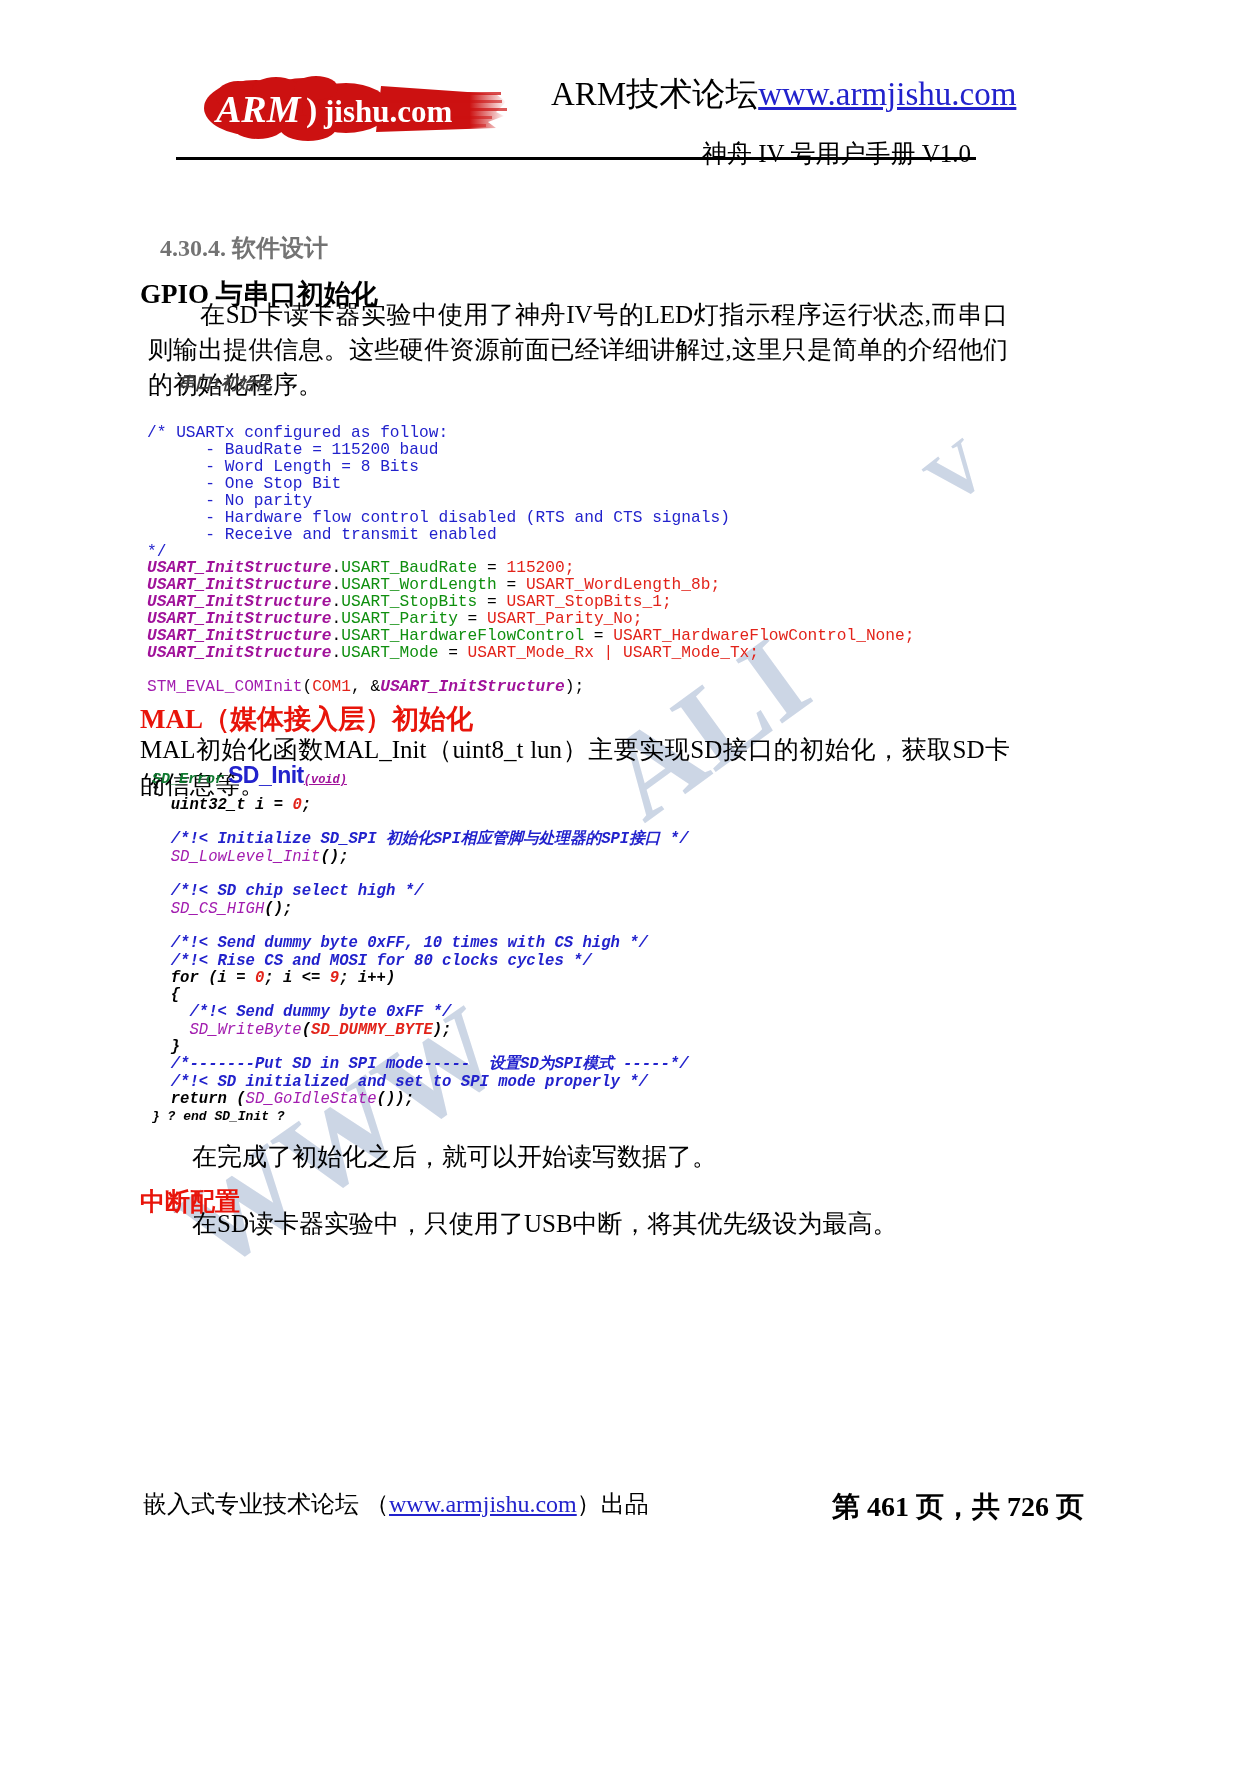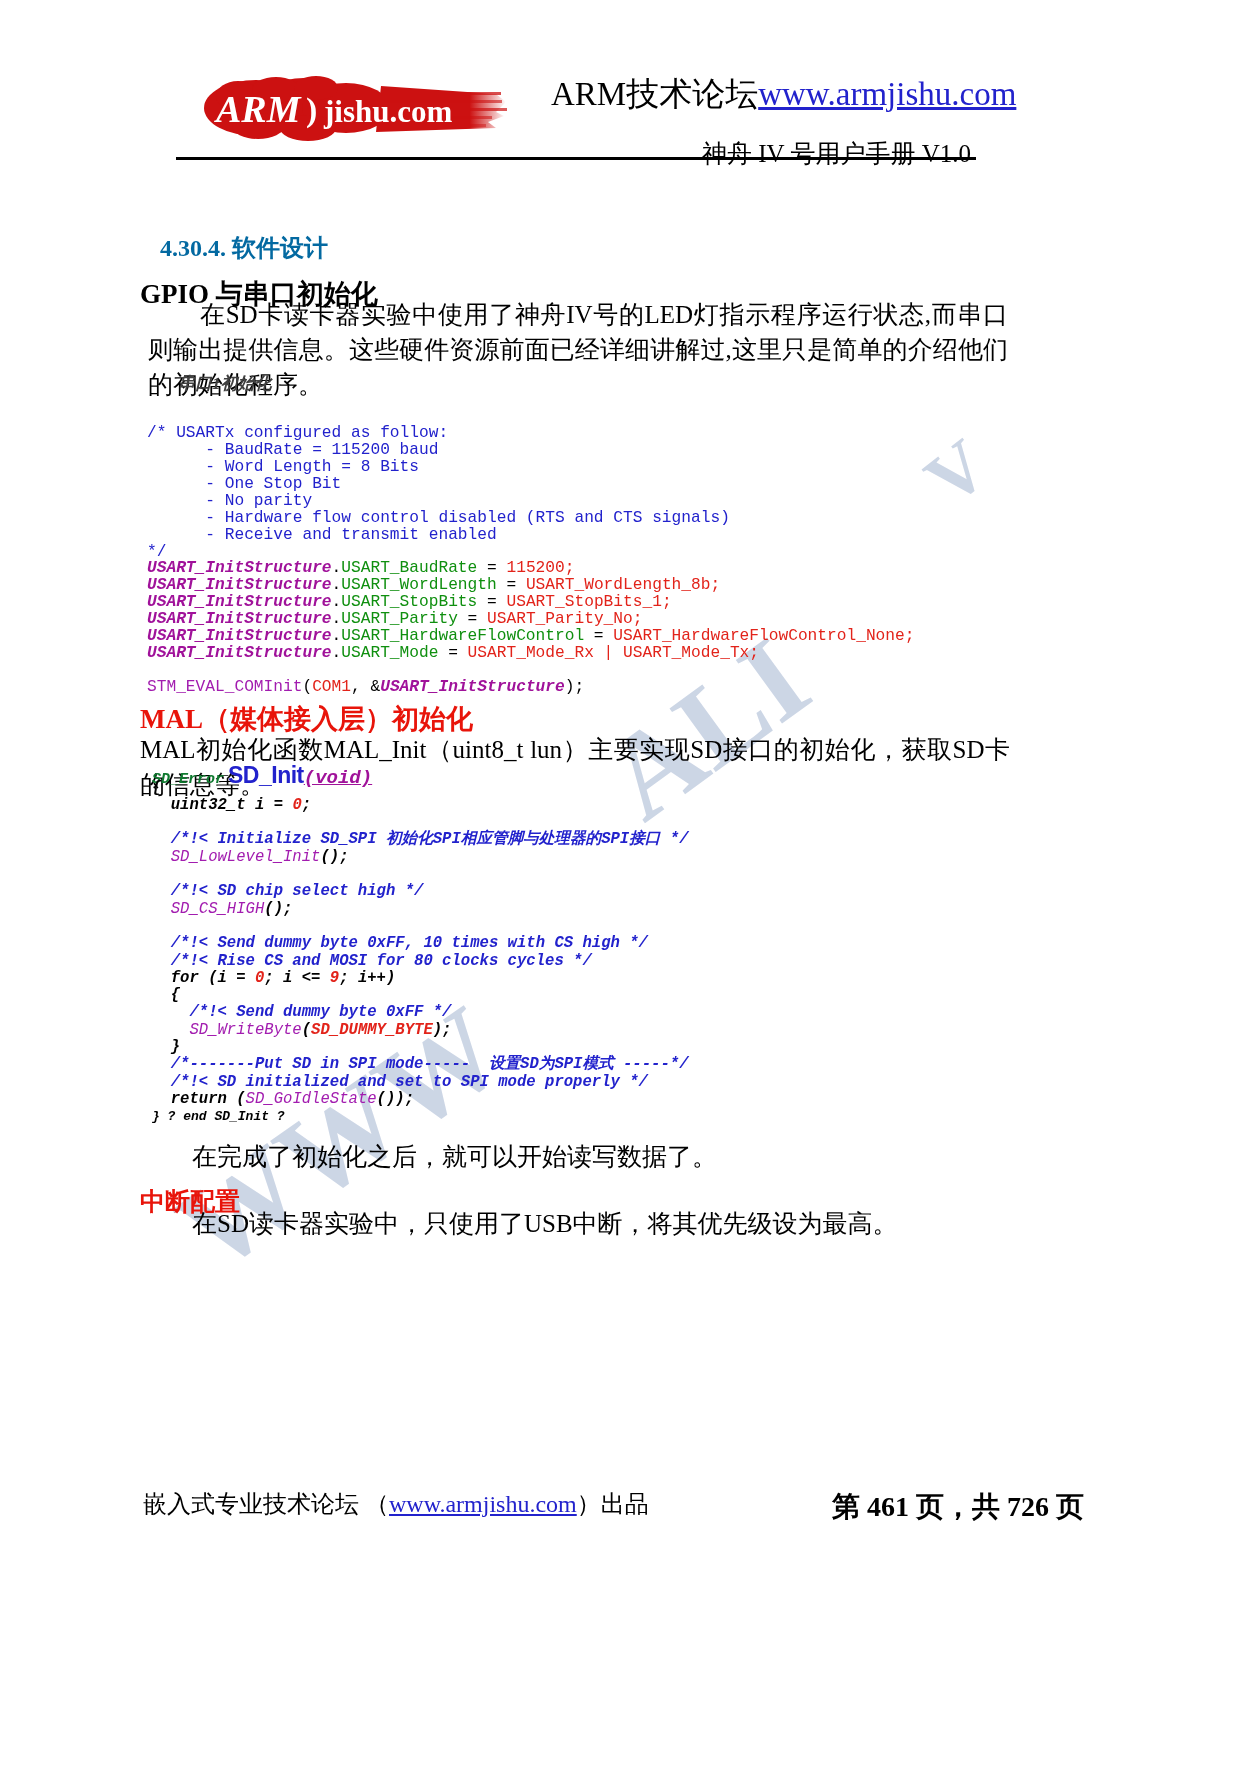--- a/index.html
+++ b/index.html
@@ -41,21 +41,21 @@
     position:absolute;left:176px;top:157px;width:800px;height:3px;
     background:#000;
   }
 
   
   .content{position:absolute;left:0;top:0;width:1249px;}
 
   .h-sub{
     position:absolute;left:160px;top:232px;
     font-family:"Liberation Serif",serif;
-    font-weight:bold;font-size:24px;color:#0369a1;
+    font-weight:bold;font-size:24px;color:#737373;
     letter-spacing:0px;white-space:nowrap;
   }
   .h-gpio{
     position:absolute;left:140px;top:276px;
     font-family:"Liberation Serif",serif;
     font-weight:bold;font-size:27px;color:#000;white-space:nowrap;
   }
   .para{
     position:absolute;
     font-family:"Liberation Serif",serif;
@@ -109,21 +109,21 @@
     font-family:"Liberation Mono",monospace;
     font-size:15px;font-weight:bold;font-style:italic;color:#0f7a2f;
   }
   .sd-name{
     font-family:"Liberation Sans",sans-serif;
     font-size:23px;font-weight:bold;color:#2222cc;
     letter-spacing:-0.5px;
   }
   .sd-args{
     font-family:"Liberation Mono",monospace;
-    font-size:19px;font-weight:bold;font-style:italic;color:#a0129a;
+    font-size:12px;font-weight:bold;font-style:italic;color:#a0129a;
     text-decoration:underline;
   }
   .c2-cn{font-style:italic;font-weight:bold;}
 
   #para3{
     left:140px;top:1139px;width:870px;text-indent:52px;
   }
   .h-irq{
     position:absolute;left:140px;top:1185px;
     font-family:"Liberation Serif",serif;

